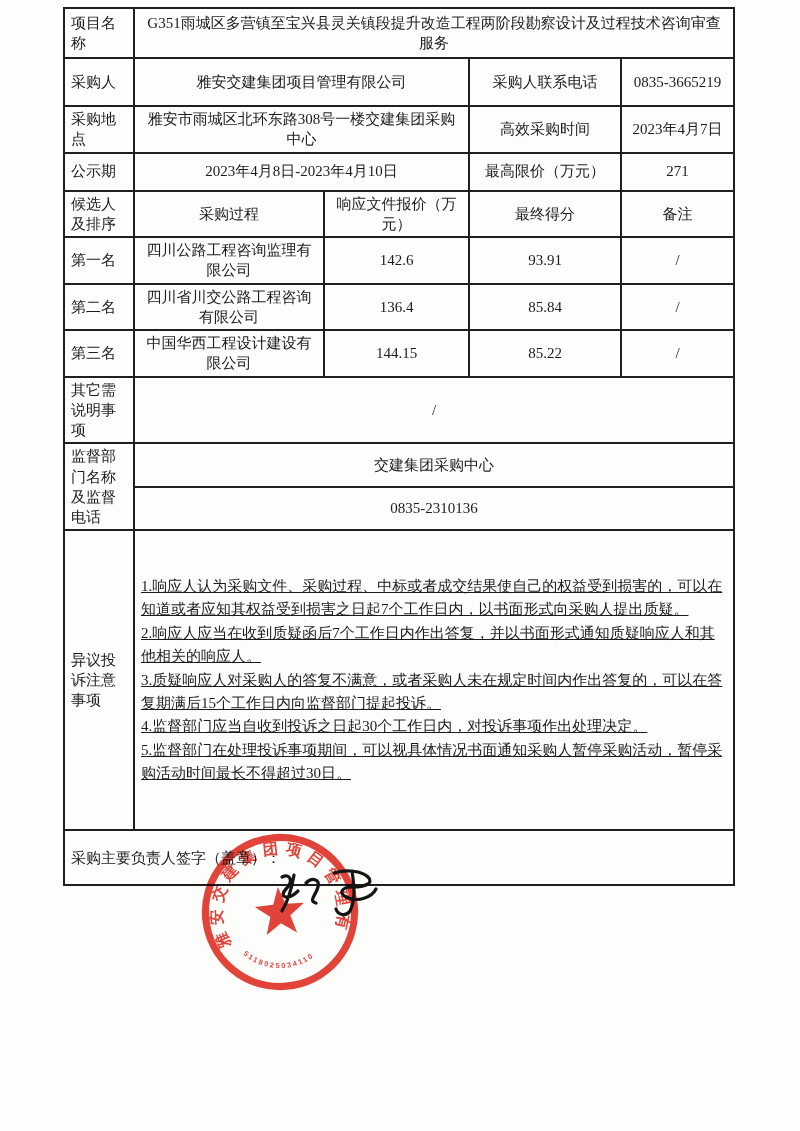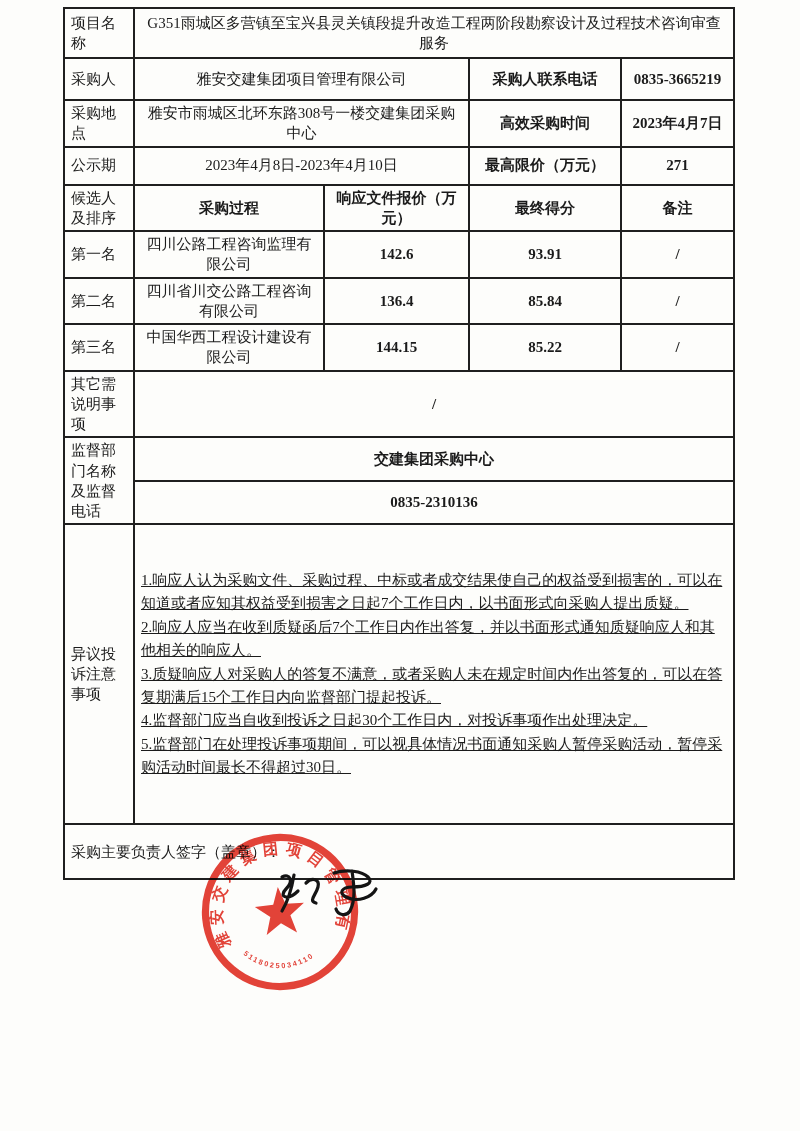--- a/index.html
+++ b/index.html
@@ -30,21 +30,21 @@
   }
   .doc-table td {
     border: 2px solid var(--line);
     padding: 2px 6px;
     vertical-align: middle;
     line-height: 1.35;
     word-break: break-all;
   }
   .lbl { text-align: left; padding-left: 4px; padding-right: 2px; }
   .val { text-align: center; }
-  .ctr { text-align: center; font-weight: bold; }
+  .ctr { text-align: center; }
   .vtop { vertical-align: top; }
   .obj-cell { padding: 8px 8px; text-decoration: underline; }
   .obj-cell .obj-item { line-height: 1.56; text-align: left; }
   .sign-cell { position: relative; height: 55px; }
   .sign-label { font-size: 15px; }
   
   .seal {
     position: absolute;
     left: 199px; top: 831px;
     width: 162px; height: 162px;
@@ -79,21 +79,21 @@
         <col style="width:190px">
         <col style="width:145px">
         <col style="width:152px">
         <col style="width:113px">
     </colgroup>
     <tbody>
       <tr style="height:50px">
         <td class="lbl">项目名称</td>
         <td class="val vtop" colspan="4">G351雨城区多营镇至宝兴县灵关镇段提升改造工程两阶段勘察设计及过程技术咨询审查服务</td>
       </tr>
-      <tr style="height:42px">
+      <tr style="height:48px">
         <td class="lbl">采购人</td>
         <td class="val" colspan="2">雅安交建集团项目管理有限公司</td>
         <td class="ctr">采购人联系电话</td>
         <td class="ctr">0835-3665219</td>
       </tr>
       <tr style="height:43px">
         <td class="lbl">采购地点</td>
         <td class="val" colspan="2">雅安市雨城区北环东路308号一楼交建集团采购中心</td>
         <td class="ctr">高效采购时间</td>
         <td class="ctr">2023年4月7日</td>

